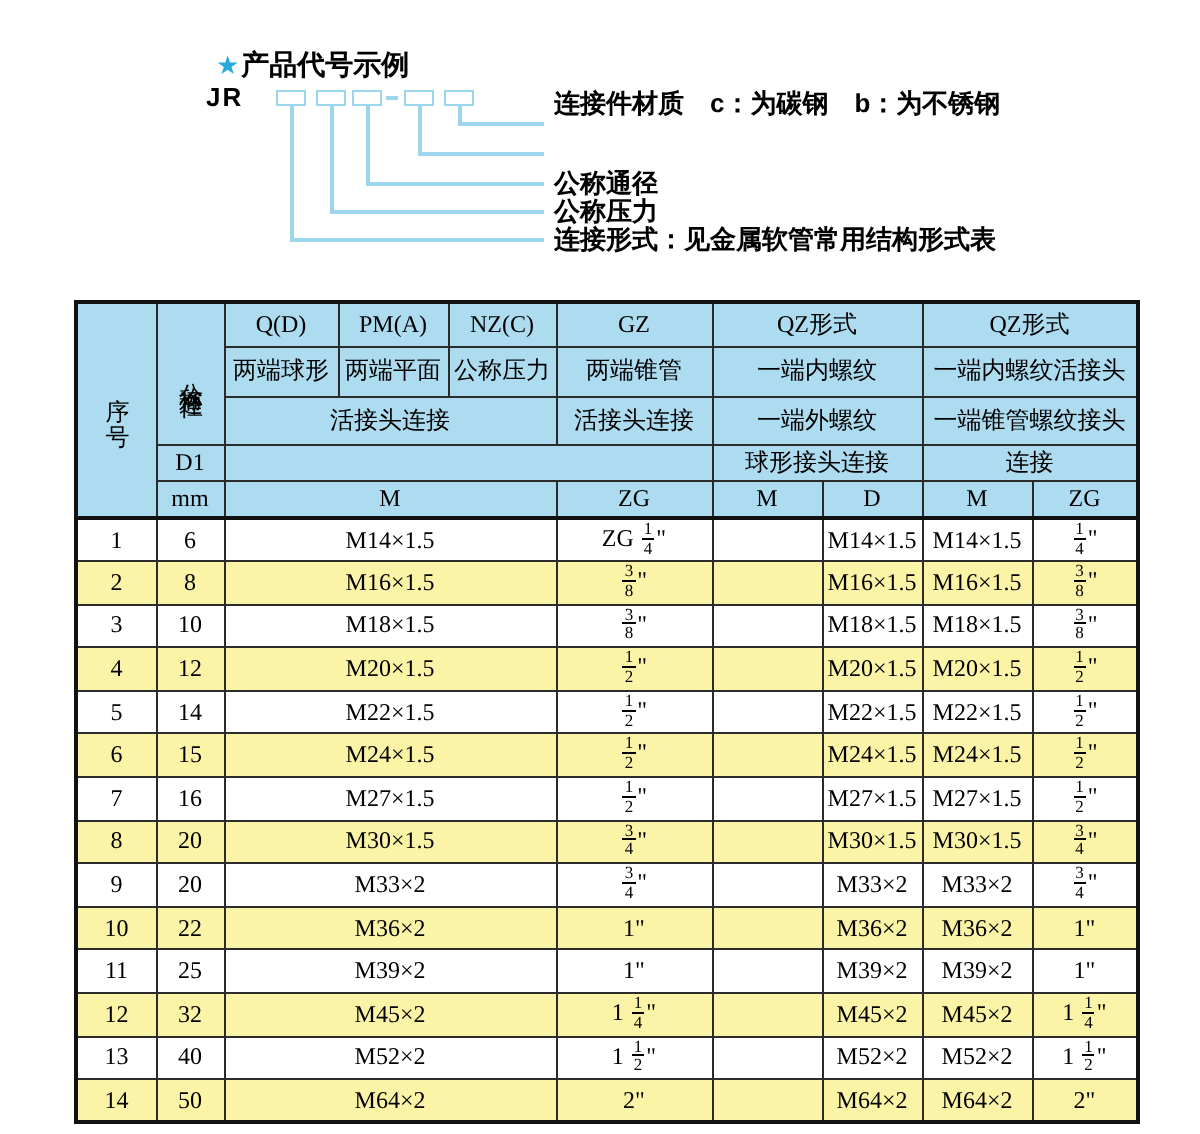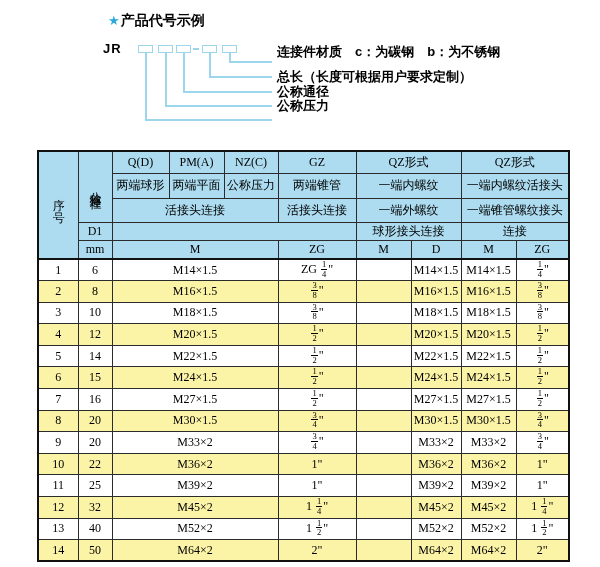--- a/index.html
+++ b/index.html
@@ -10,21 +10,21 @@
     --star-blue:#2aa9dd;
     --border:#2b2b2b;
   }
   *{margin:0;padding:0;box-sizing:border-box;}
   html,body{background:#fff;}
   body{font-family:"Liberation Serif","DejaVu Serif",serif;color:#000;}
   .page{position:relative;width:600px;height:567px;background:#fff;overflow:hidden;}
 
   
   .diagram{position:absolute;left:0;top:0;width:600px;height:148px;}
-  .diag-title{position:absolute;left:108px;top:12px;font-family:"Liberation Sans","DejaVu Sans",sans-serif;font-weight:bold;font-size:14px;}
+  .diag-title{position:absolute;left:108px;top:24px;font-family:"Liberation Sans","DejaVu Sans",sans-serif;font-weight:bold;font-size:14px;}
   .diag-title .star{color:var(--star-blue);font-size:13px;margin-right:1px;}
   .jr{position:absolute;left:103px;top:41px;font-family:"Liberation Sans","DejaVu Sans",sans-serif;font-weight:bold;font-size:13px;letter-spacing:1px;}
   .code-box{position:absolute;top:45px;width:15px;height:8px;border:1px solid var(--diagram-line);background:#fff;}
   .code-dash{position:absolute;top:48px;width:6px;height:2px;background:var(--diagram-line);}
   .vline{position:absolute;width:2px;background:var(--diagram-line);}
   .hline{position:absolute;height:2px;background:var(--diagram-line);}
   .diag-label{position:absolute;left:277px;font-family:"Liberation Sans","DejaVu Sans",sans-serif;font-weight:bold;font-size:13px;line-height:14px;white-space:nowrap;}
 
   
   .tbl-title{position:absolute;left:34px;top:124px;font-size:20px;font-weight:bold;font-style:italic;letter-spacing:2px;font-family:"Liberation Serif","DejaVu Serif",serif;}
@@ -66,23 +66,23 @@
     <div class="vline" style="left:209px;top:53px;height:24px;"></div>
     <div class="hline" style="left:209px;top:76px;width:63px;"></div>
     <div class="vline" style="left:183px;top:53px;height:39px;"></div>
     <div class="hline" style="left:183px;top:91px;width:89px;"></div>
     <div class="vline" style="left:165px;top:53px;height:53px;"></div>
     <div class="hline" style="left:165px;top:105px;width:107px;"></div>
     <div class="vline" style="left:145px;top:53px;height:67px;"></div>
     <div class="hline" style="left:145px;top:119px;width:127px;"></div>
 
     <div class="diag-label" style="top:45px;">连接件材质　c：为碳钢　b：为不锈钢</div>
-    <div class="diag-label" style="top:70px;">总长（长度可根据用户要求定制）</div>
     <div class="diag-label" style="top:85px;">公称通径</div>
     <div class="diag-label" style="top:99px;">公称压力</div>
+    <div class="diag-label" style="top:113px;">连接形式：见金属软管常用结构形式表</div>
   </div>
 
 
   <table class="ref">
     <colgroup>
       <col style="width:40px">
         <col style="width:34px">
         <col style="width:57px">
         <col style="width:55px">
         <col style="width:54px">

